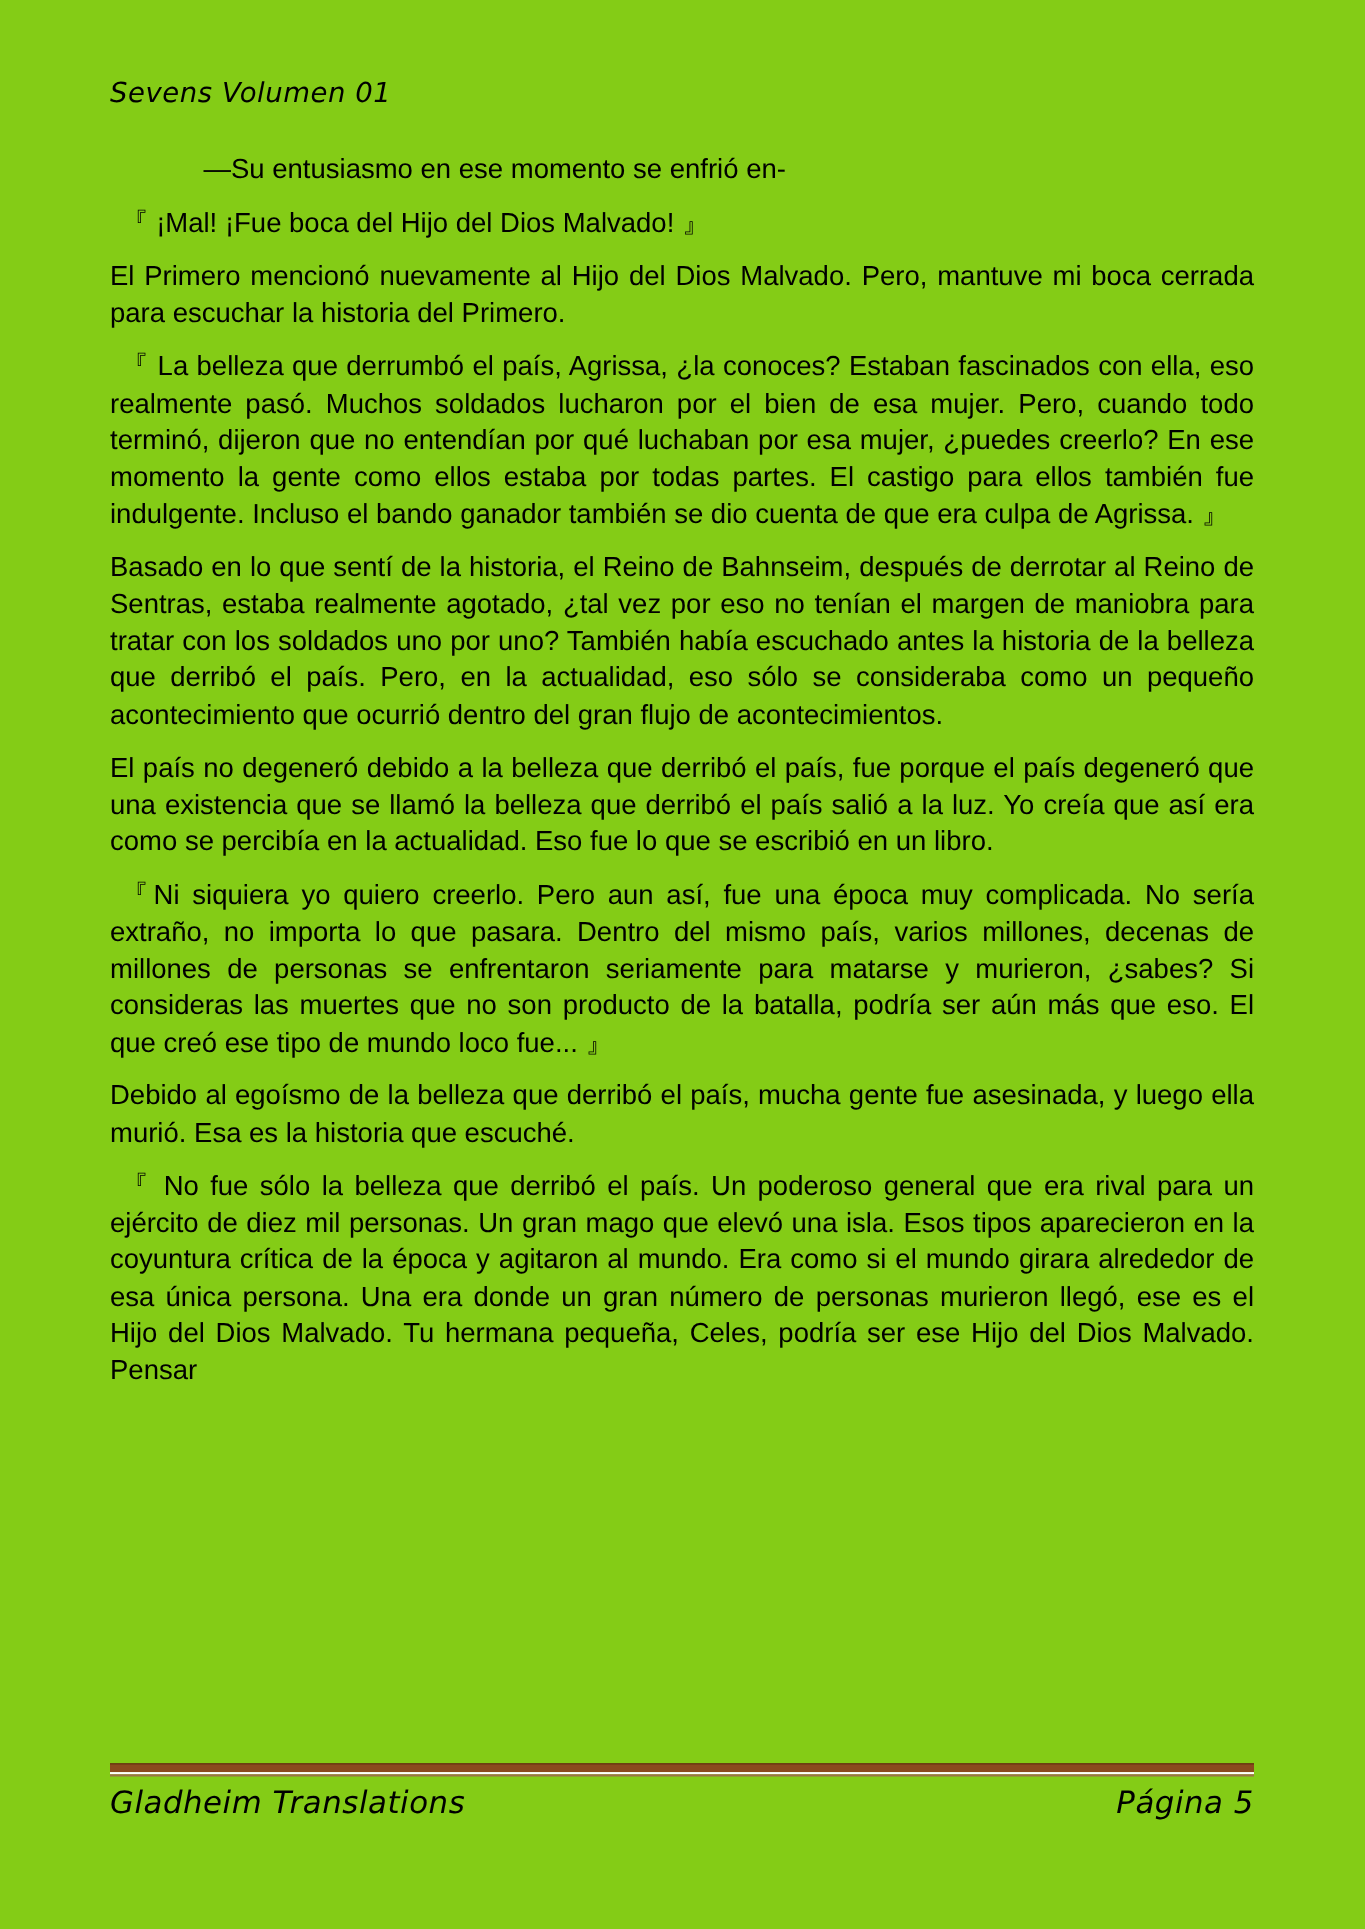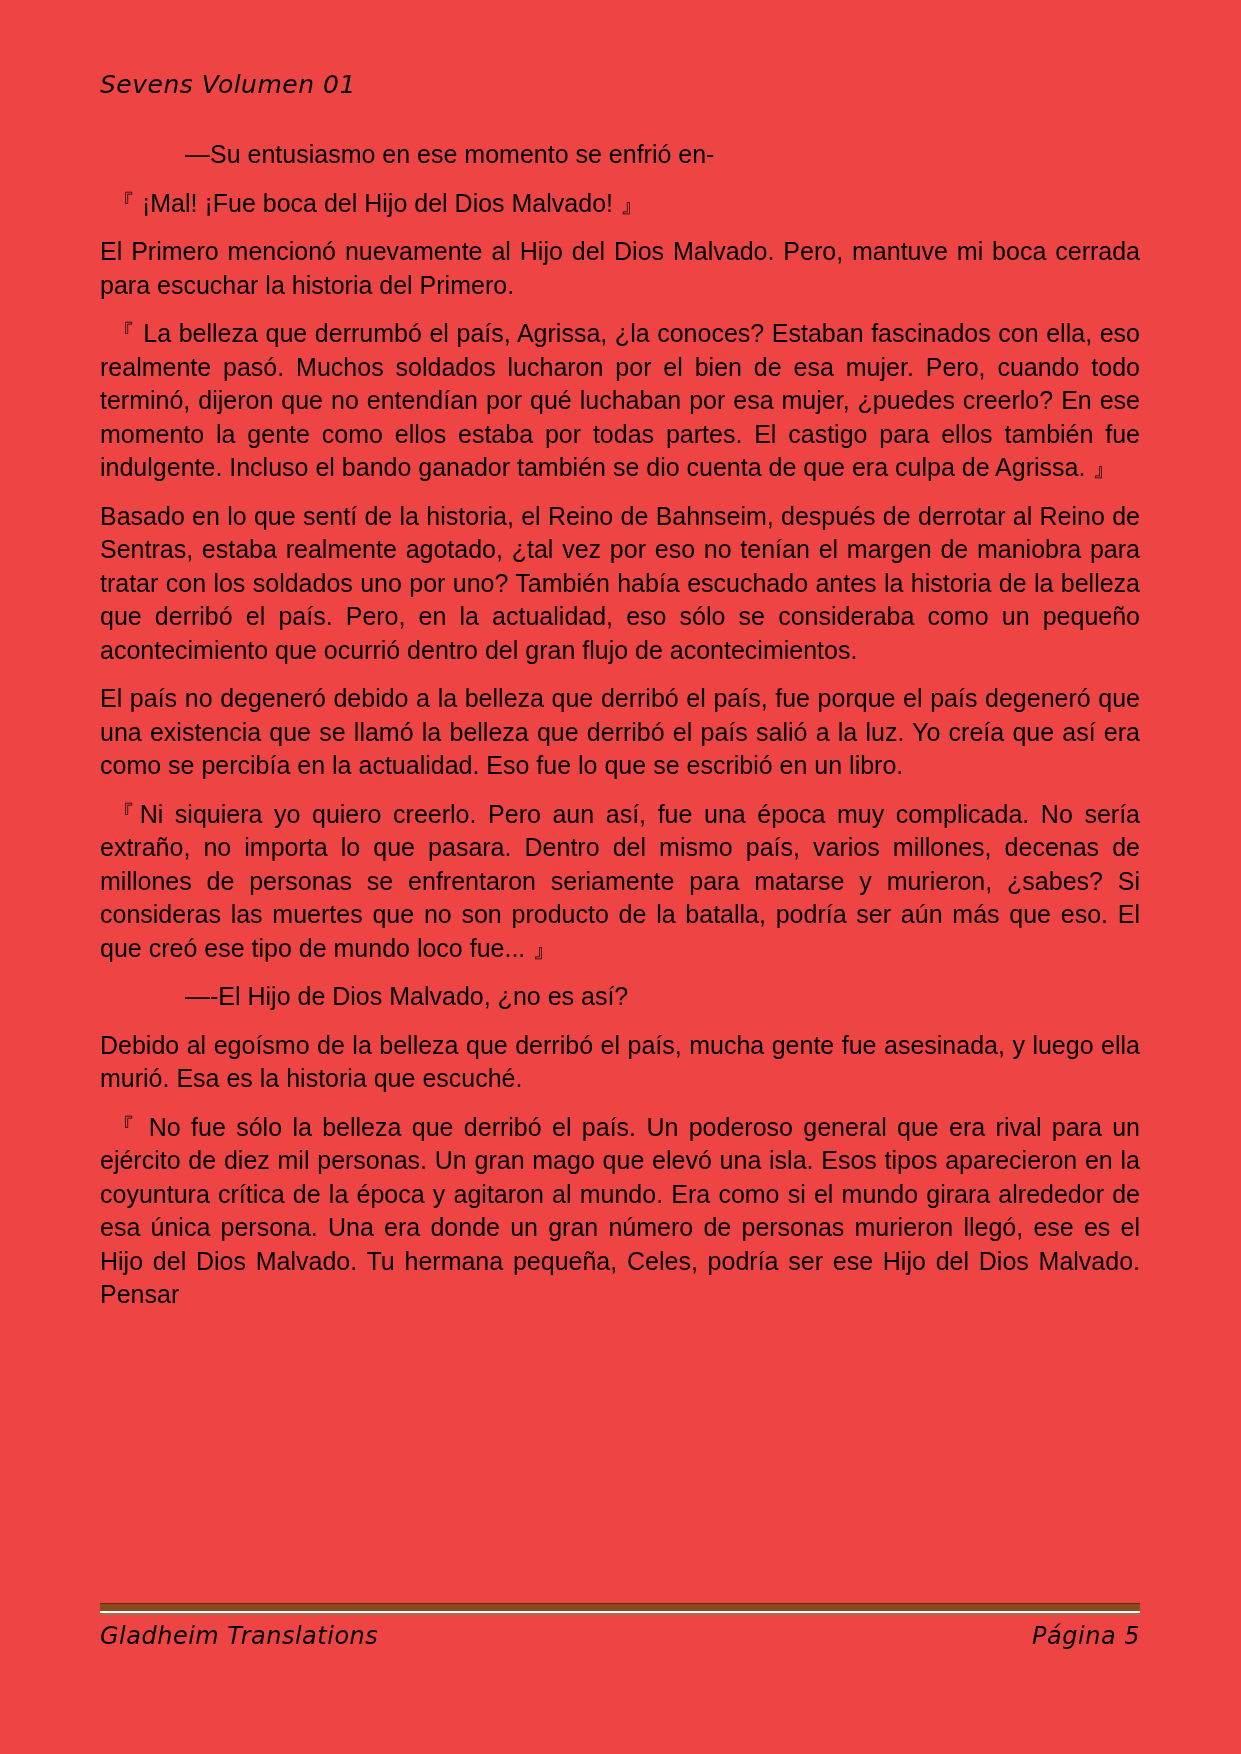--- a/index.html
+++ b/index.html
@@ -5,21 +5,21 @@
   html, body {
     margin: 0;
     padding: 0;
     background: #ffffff;
   }
   .page {
     position: relative;
     width: 1241px;
     height: 1754px;
     box-sizing: border-box;
-    background: #ef4444;
+    background: #84cc16;
     color: #000000;
     font-family: "Liberation Sans", sans-serif;
     font-size: 25px;
     overflow: hidden;
   }
   .page-inner {
     padding: 0 101px 0 100px;
   }
   .doc-header {
     padding-top: 70px;
@@ -68,41 +68,40 @@
   .doc-footer {
     position: absolute;
     left: 100px;
     right: 101px;
     top: 1622px;
     display: flex;
     justify-content: space-between;
     align-items: baseline;
     font-family: "DejaVu Sans", sans-serif;
     font-style: italic;
-    font-size: 24px;
+    font-size: 28px;
     letter-spacing: 0.5px;
   }
 </style>
 </head>
 <body>
 
 <div class="page">
   <div class="page-inner">
 
     <div class="doc-header">Sevens Volumen 01</div>
 
     <div class="content">
       <p class="p-dialogue">—Su entusiasmo en ese momento se enfrió en-</p>
       <p class="p-quote">『 ¡Mal! ¡Fue boca del Hijo del Dios Malvado! 』</p>
       <p class="p-body">El Primero mencionó nuevamente al Hijo del Dios Malvado. Pero, mantuve mi boca cerrada para escuchar la historia del Primero.</p>
       <p class="p-quote">『 La belleza que derrumbó el país, Agrissa, ¿la conoces? Estaban fascinados con ella, eso realmente pasó. Muchos soldados lucharon por el bien de esa mujer. Pero, cuando todo terminó, dijeron que no entendían por qué luchaban por esa mujer, ¿puedes creerlo? En ese momento la gente como ellos estaba por todas partes. El castigo para ellos también fue indulgente. Incluso el bando ganador también se dio cuenta de que era culpa de Agrissa. 』</p>
       <p class="p-body">Basado en lo que sentí de la historia, el Reino de Bahnseim, después de derrotar al Reino de Sentras, estaba realmente agotado, ¿tal vez por eso no tenían el margen de maniobra para tratar con los soldados uno por uno? También había escuchado antes la historia de la belleza que derribó el país. Pero, en la actualidad, eso sólo se consideraba como un pequeño acontecimiento que ocurrió dentro del gran flujo de acontecimientos.</p>
       <p class="p-body">El país no degeneró debido a la belleza que derribó el país, fue porque el país degeneró que una existencia que se llamó la belleza que derribó el país salió a la luz. Yo creía que así era como se percibía en la actualidad. Eso fue lo que se escribió en un libro.</p>
       <p class="p-quote">『Ni siquiera yo quiero creerlo. Pero aun así, fue una época muy complicada. No sería extraño, no importa lo que pasara. Dentro del mismo país, varios millones, decenas de millones de personas se enfrentaron seriamente para matarse y murieron, ¿sabes? Si consideras las muertes que no son producto de la batalla, podría ser aún más que eso. El que creó ese tipo de mundo loco fue... 』</p>
-      <p class="p-dialogue">—-El Hijo de Dios Malvado, ¿no es así?</p>
       <p class="p-body">Debido al egoísmo de la belleza que derribó el país, mucha gente fue asesinada, y luego ella murió. Esa es la historia que escuché.</p>
       <p class="p-quote">『 No fue sólo la belleza que derribó el país. Un poderoso general que era rival para un ejército de diez mil personas. Un gran mago que elevó una isla. Esos tipos aparecieron en la coyuntura crítica de la época y agitaron al mundo. Era como si el mundo girara alrededor de esa única persona. Una era donde un gran número de personas murieron llegó, ese es el Hijo del Dios Malvado. Tu hermana pequeña, Celes, podría ser ese Hijo del Dios Malvado. Pensar</p>
     </div>
 
   </div>
 
   <div class="footer-rule">
     <div class="rule-thick"></div>
     <div class="rule-gap"></div>
     <div class="rule-thin"></div>

